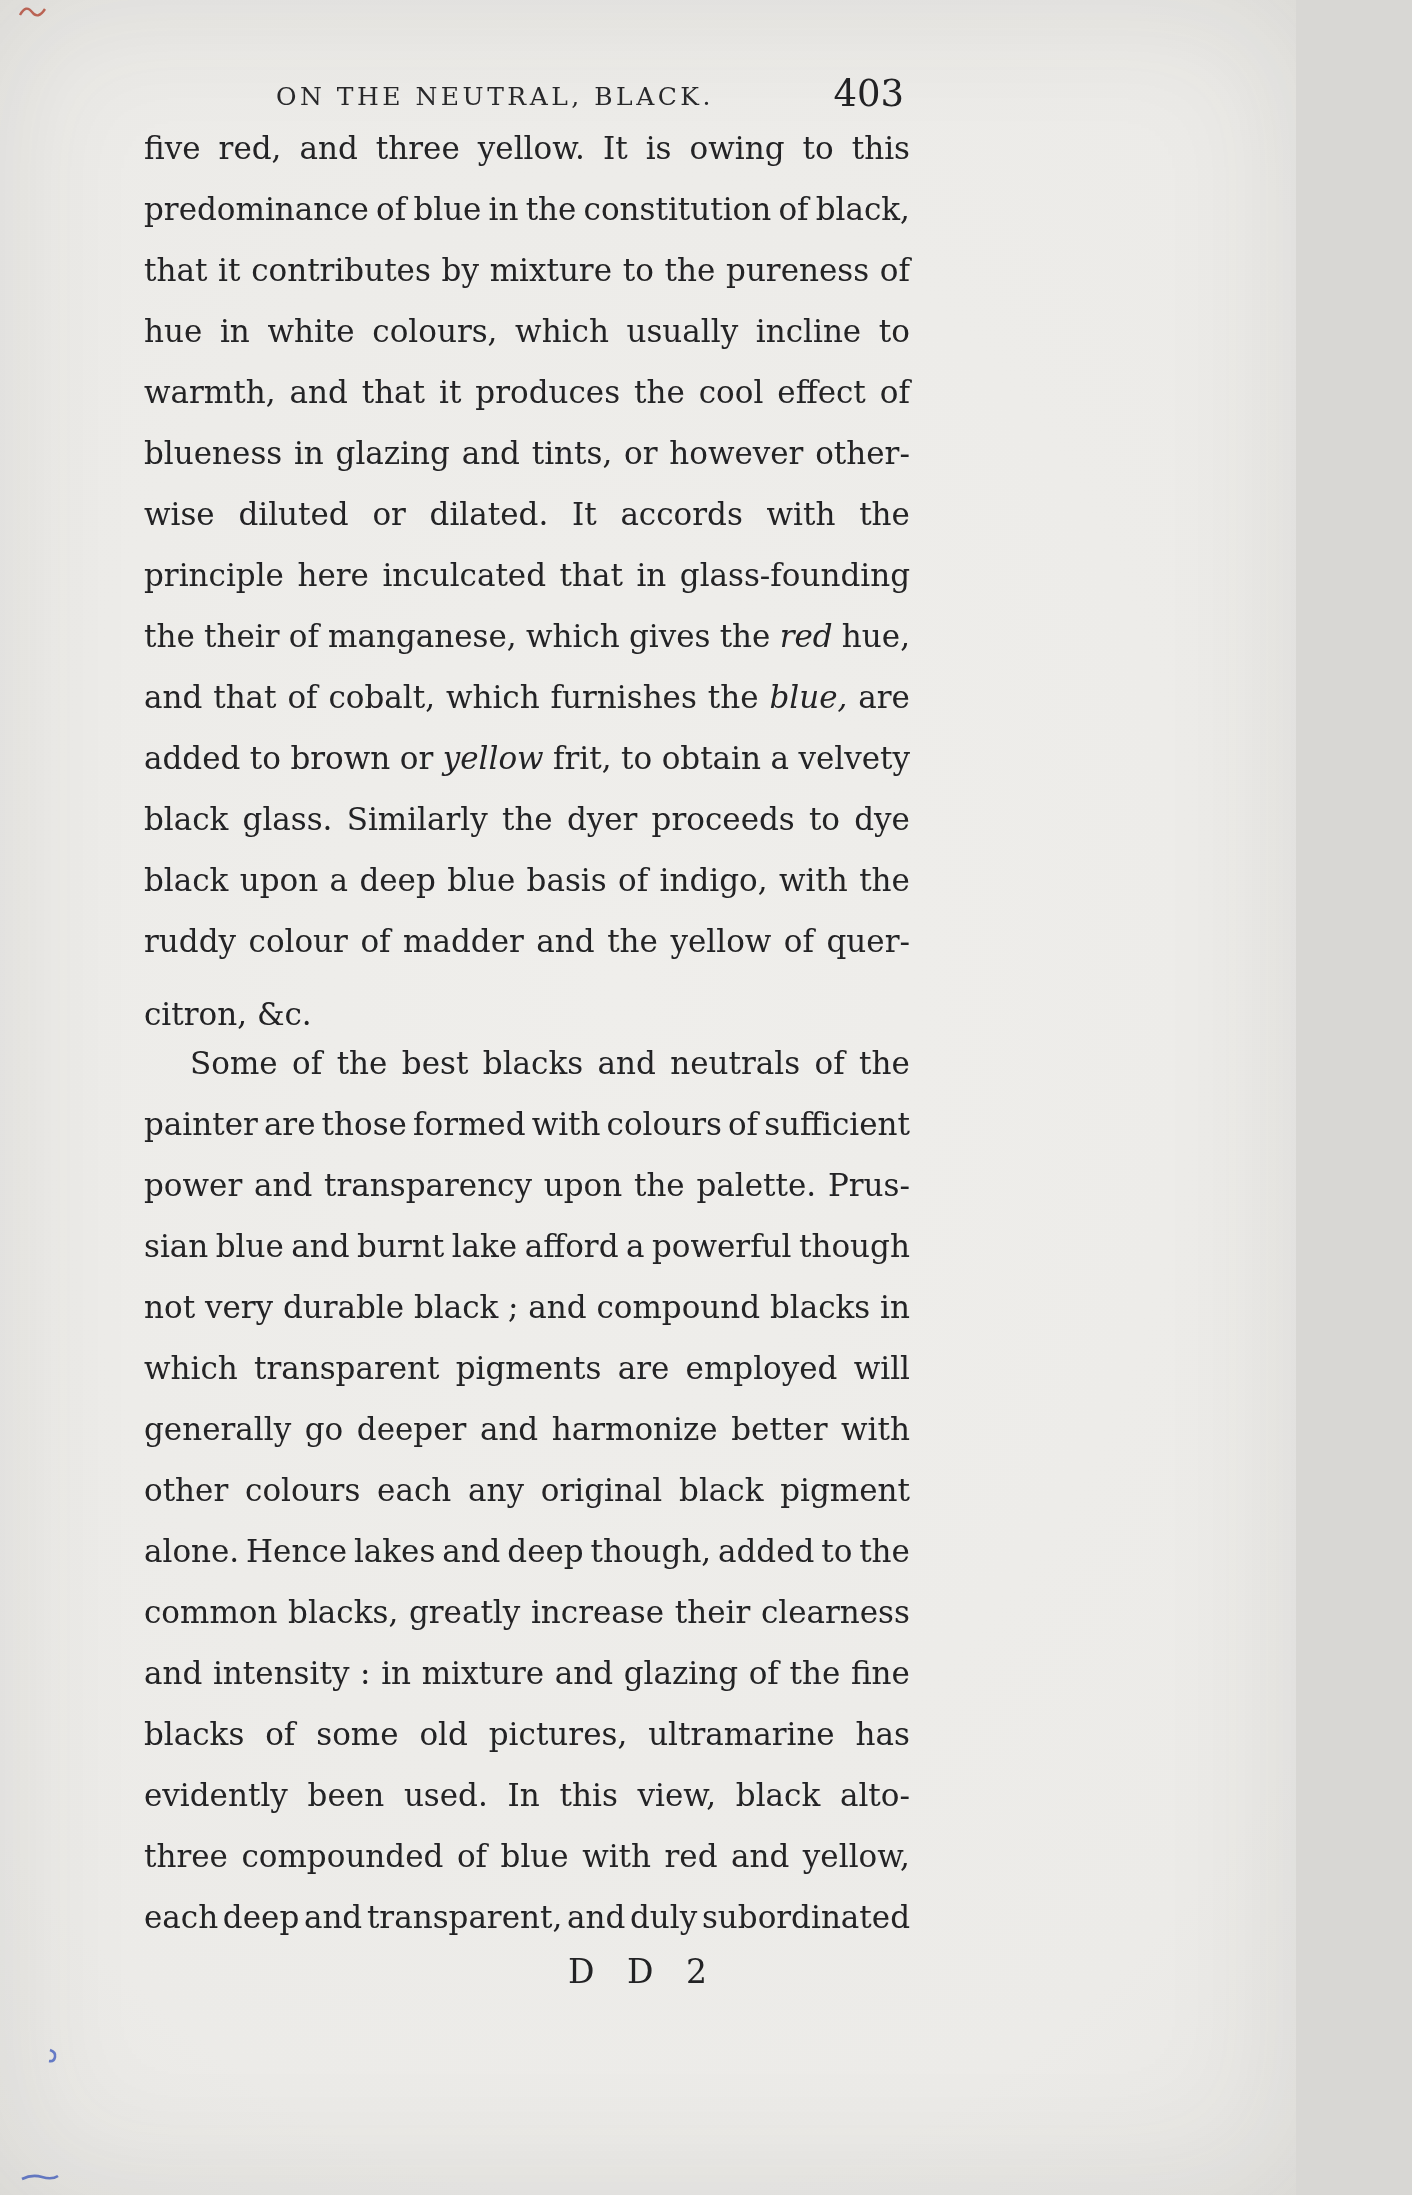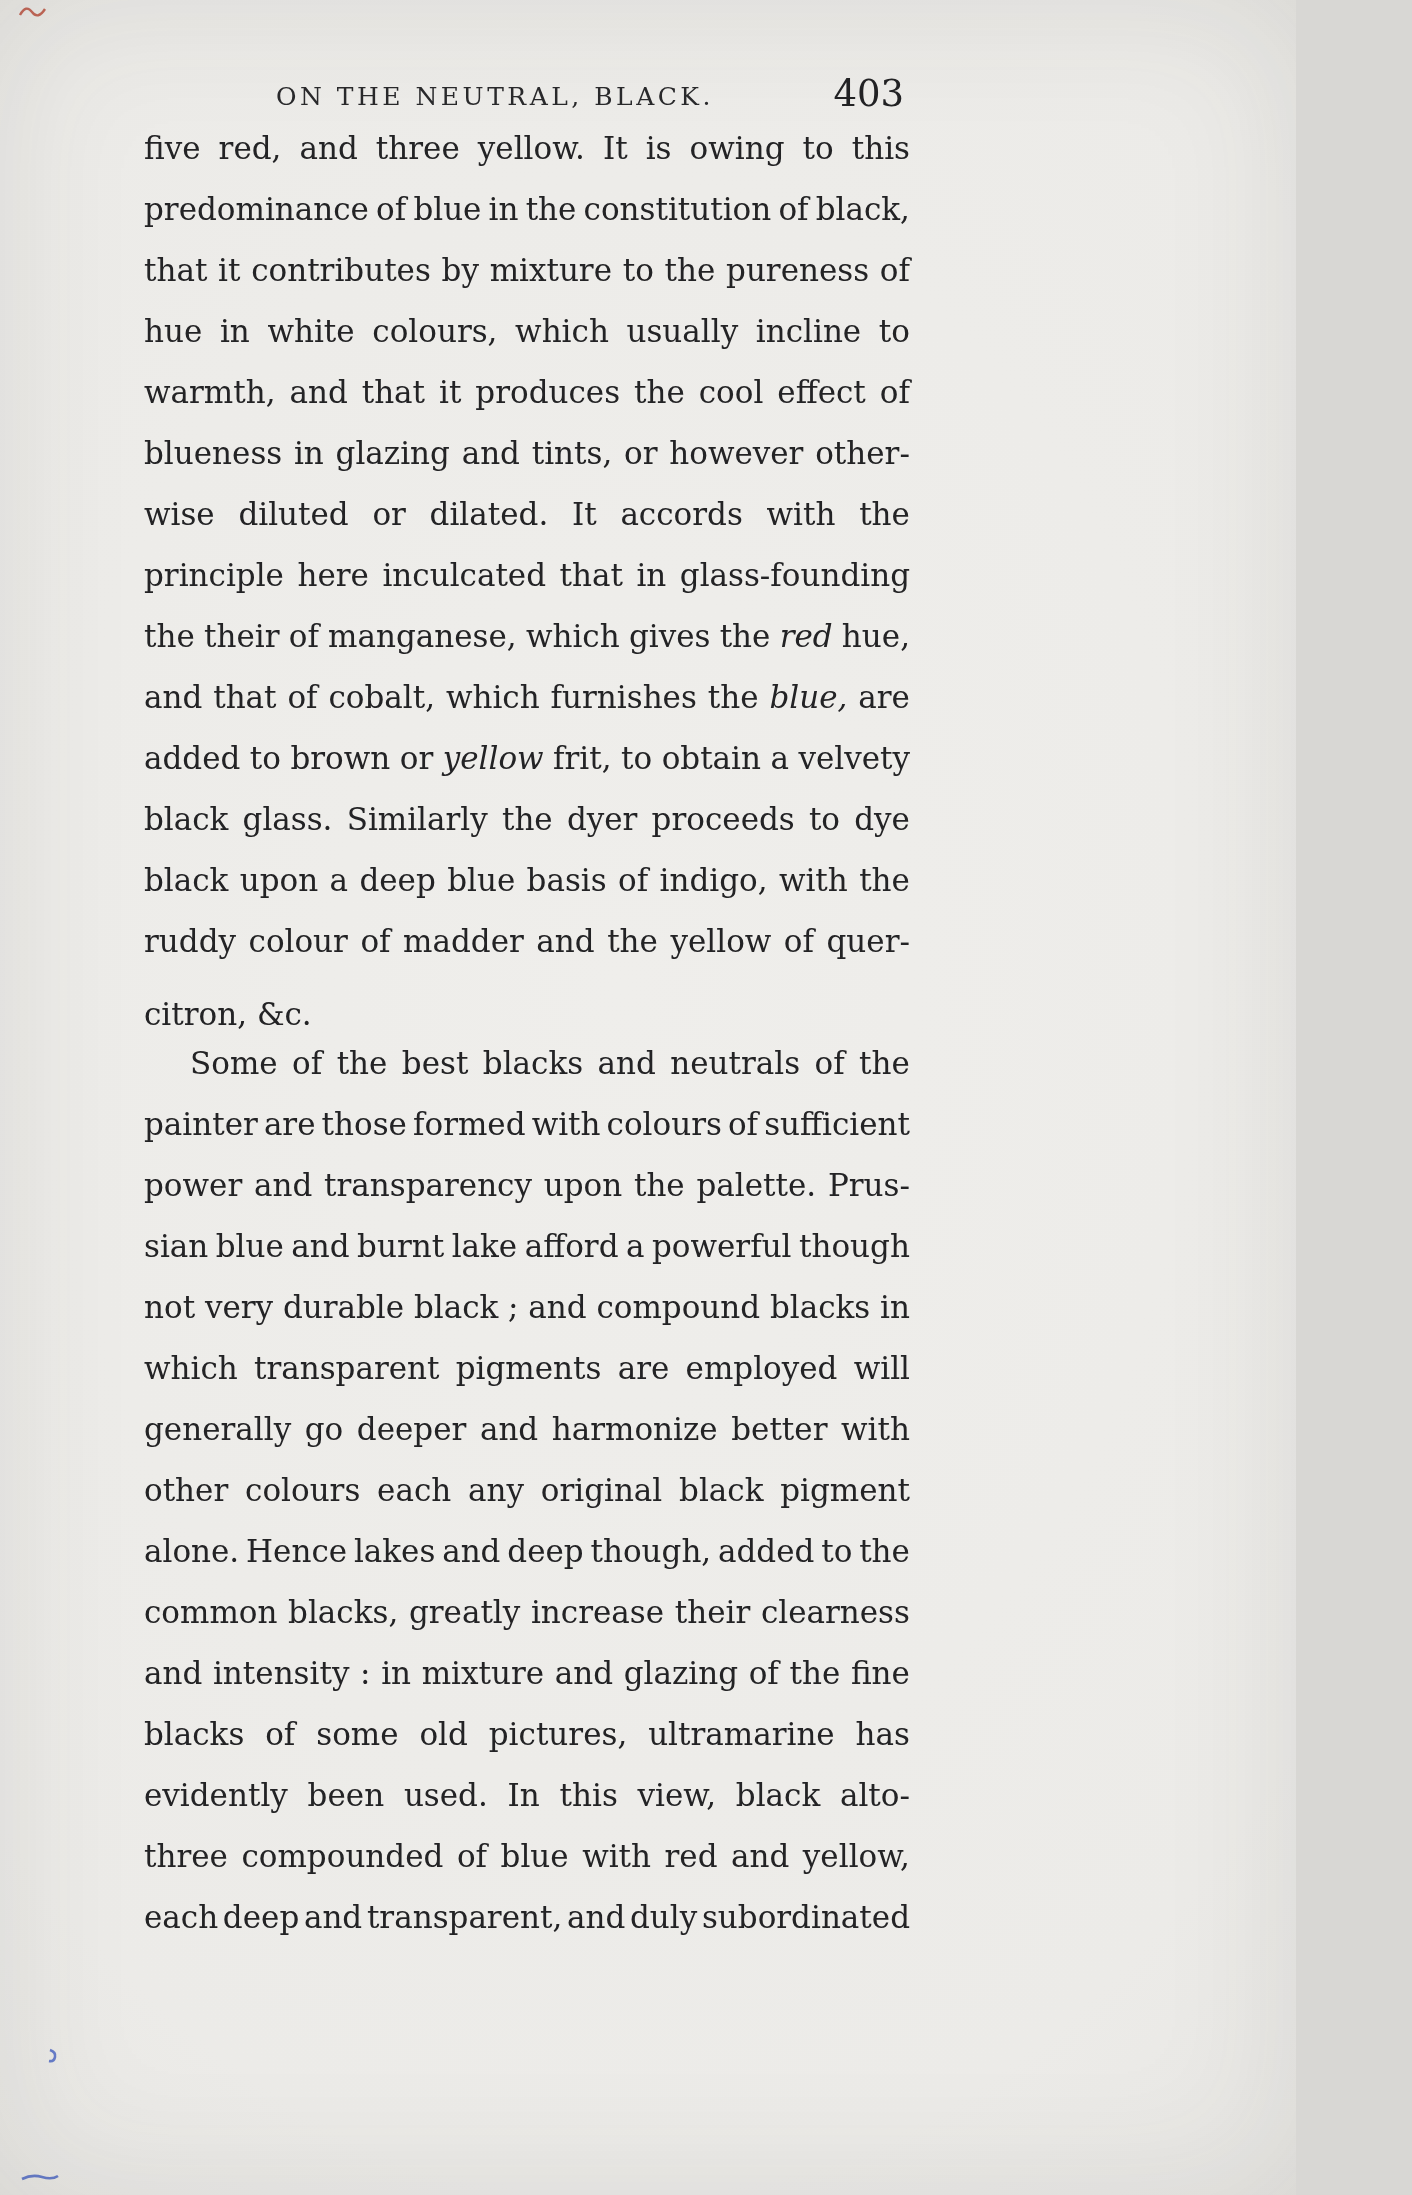--- a/index.html
+++ b/index.html
@@ -406,20 +406,23 @@
         <span class="word">each</span>
         <span class="word">deep</span>
         <span class="word">and</span>
         <span class="word">transparent,</span>
         <span class="word">and</span>
         <span class="word">duly</span>
         <span class="word">subordinated</span>
       </div>
     </div>
 
+  <div class="footer">
+    <span class="footer-sig">D D 2</span>
+  </div>
 
   <span class="mark mark-blue-dot">
     <svg width="14" height="16" viewBox="0 0 14 16">
       <path d="M4 2 Q 10 4 9 9 Q 8 14 3 13" stroke="#4560c2" stroke-width="2.6" fill="none" opacity="0.8"></path>
     </svg>
   </span>
   <span class="mark mark-blue-dash">
     <svg width="40" height="12" viewBox="0 0 40 12">
       <path d="M2 8 Q 12 3 22 6 T 38 5" stroke="#4560c2" stroke-width="2.6" fill="none" opacity="0.8"></path>
     </svg>

